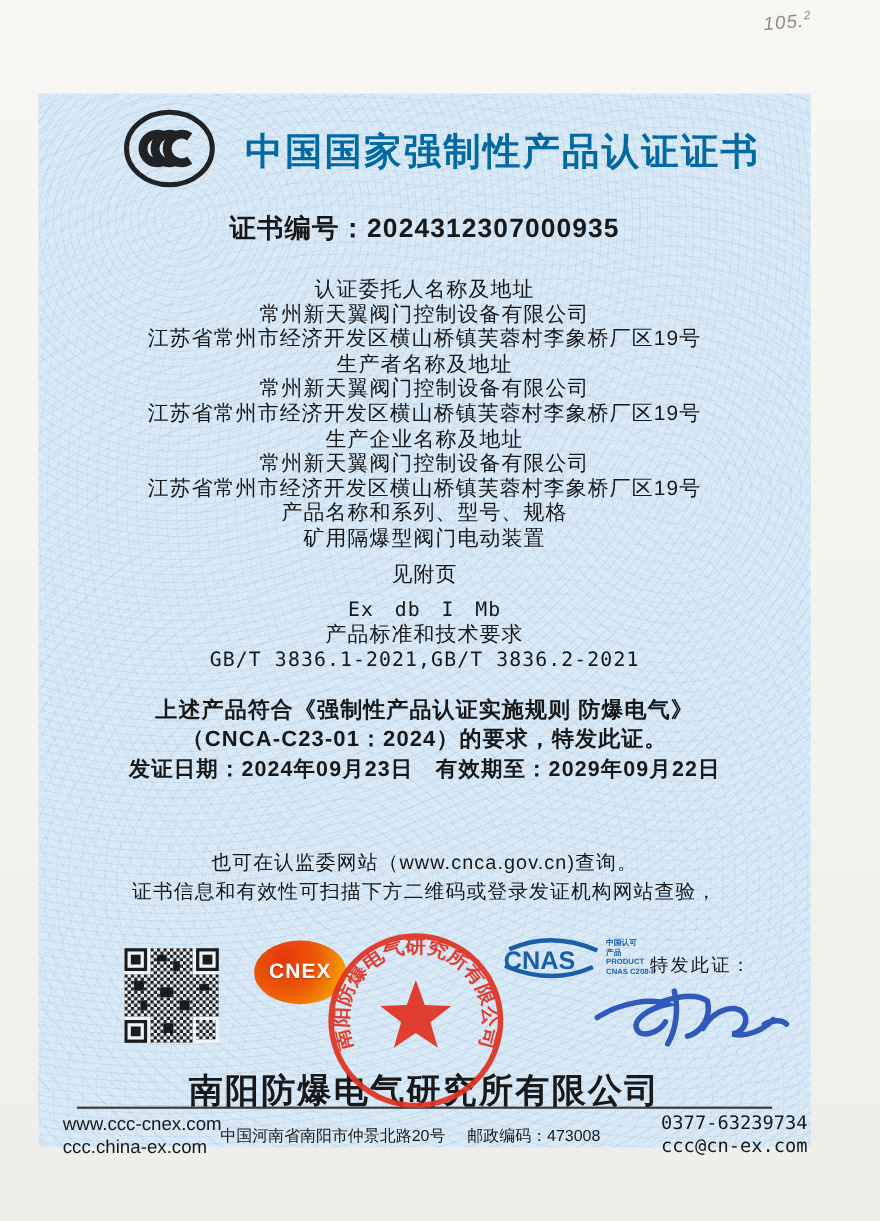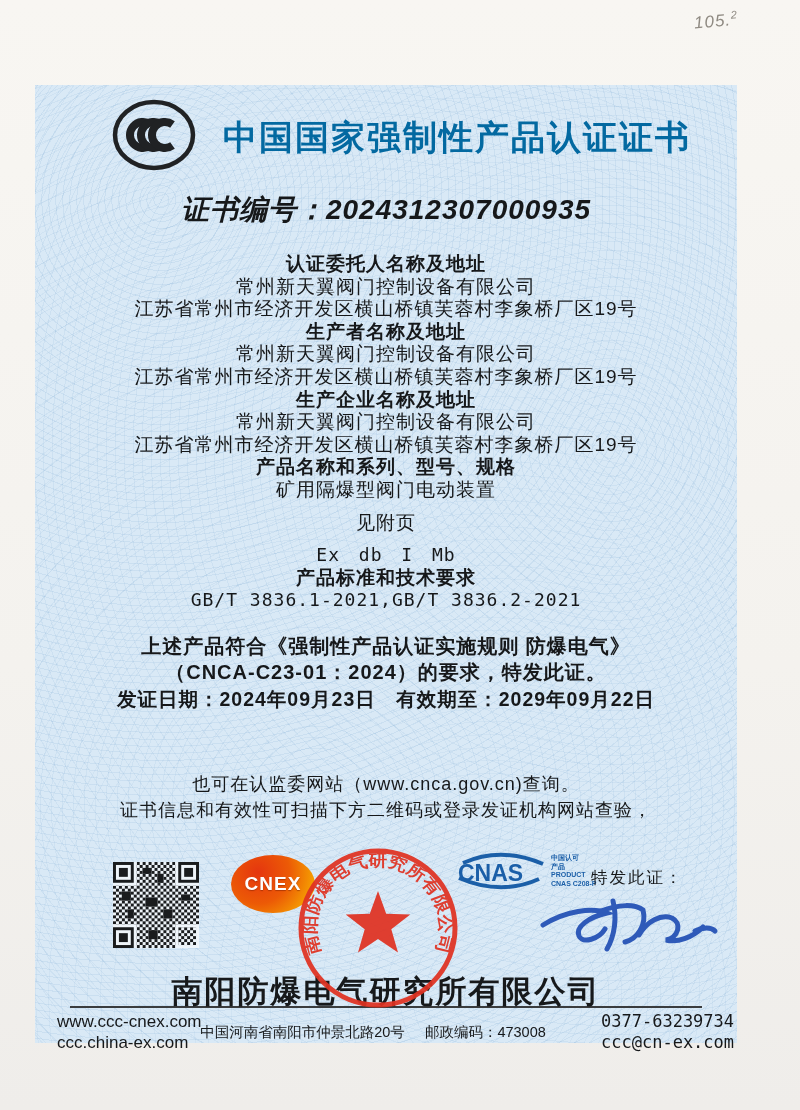--- a/index.html
+++ b/index.html
@@ -36,26 +36,26 @@
   .cert > * { position:relative; z-index:1; }
 
   .ccc-logo { position:absolute; left:76px; top:12px; width:86px; height:76px; }
   .cert-title {
     position:absolute; left:188px; top:30px; width:500px;
     font-size:34px; font-weight:600; letter-spacing:2px; color:#0369a1;
     white-space:nowrap;
   }
   .cert-no {
     position:absolute; left:0; right:0; top:106px; text-align:center;
-    font-size:28px; font-weight:700; letter-spacing:1px;font-style:italic;
+    font-size:24px; font-weight:700; letter-spacing:1px;
   }
 
   .col { position:absolute; left:0; right:0; top:168px; text-align:center; }
   .l  { font-size:19px; line-height:22.6px; letter-spacing:1px; }
-  .b  { font-weight:700; }
+  .b  { font-weight:400; }
   .mono { font-family:"DejaVu Sans Mono", monospace; font-size:18px; }
   .exm { word-spacing:7px; }
   .mt10 { margin-top:10px; }
   .mt22 { margin-top:21px; }
   .stmt { font-size:20px; font-weight:700; line-height:26.5px; letter-spacing:1px; }
   .dates { font-size:19.5px; }
 
   .verify { position:absolute; left:0; right:0; top:686px; text-align:center;
     font-size:18px; line-height:26px; letter-spacing:1px; }
 

